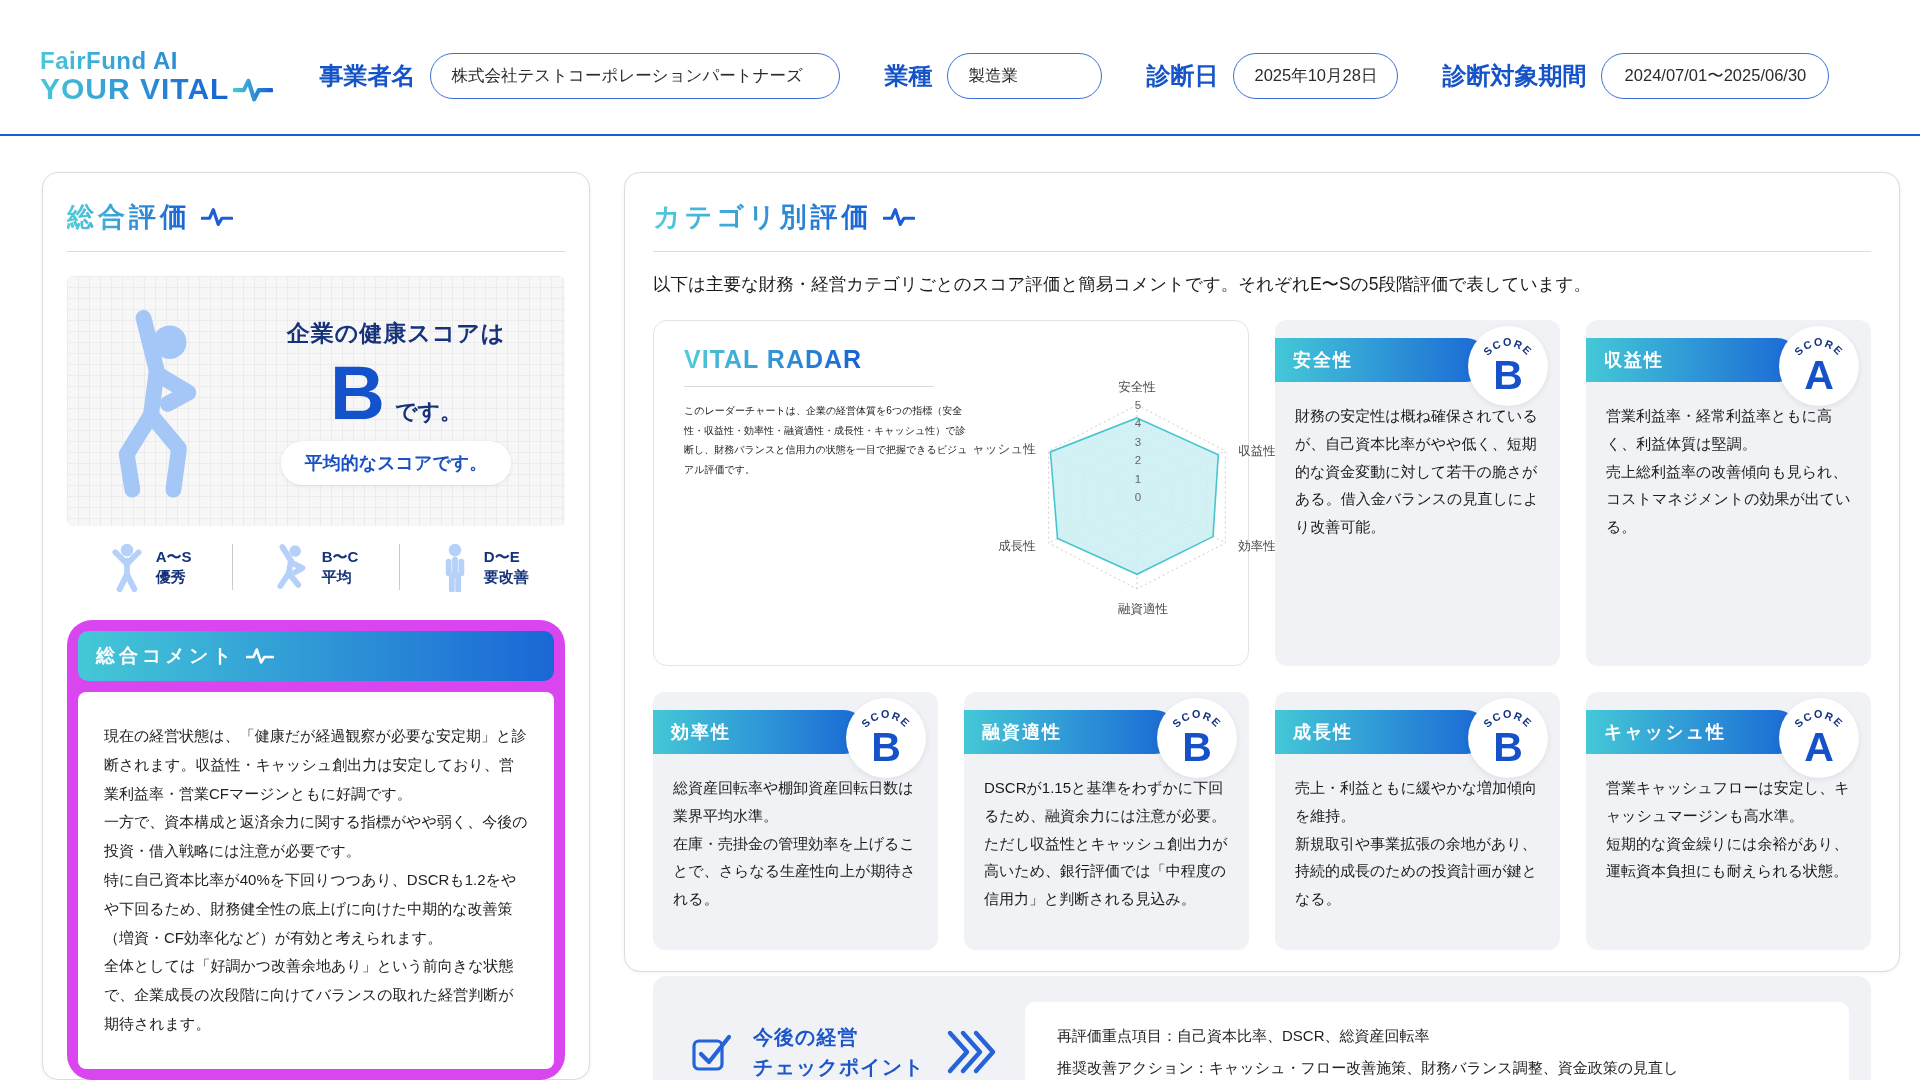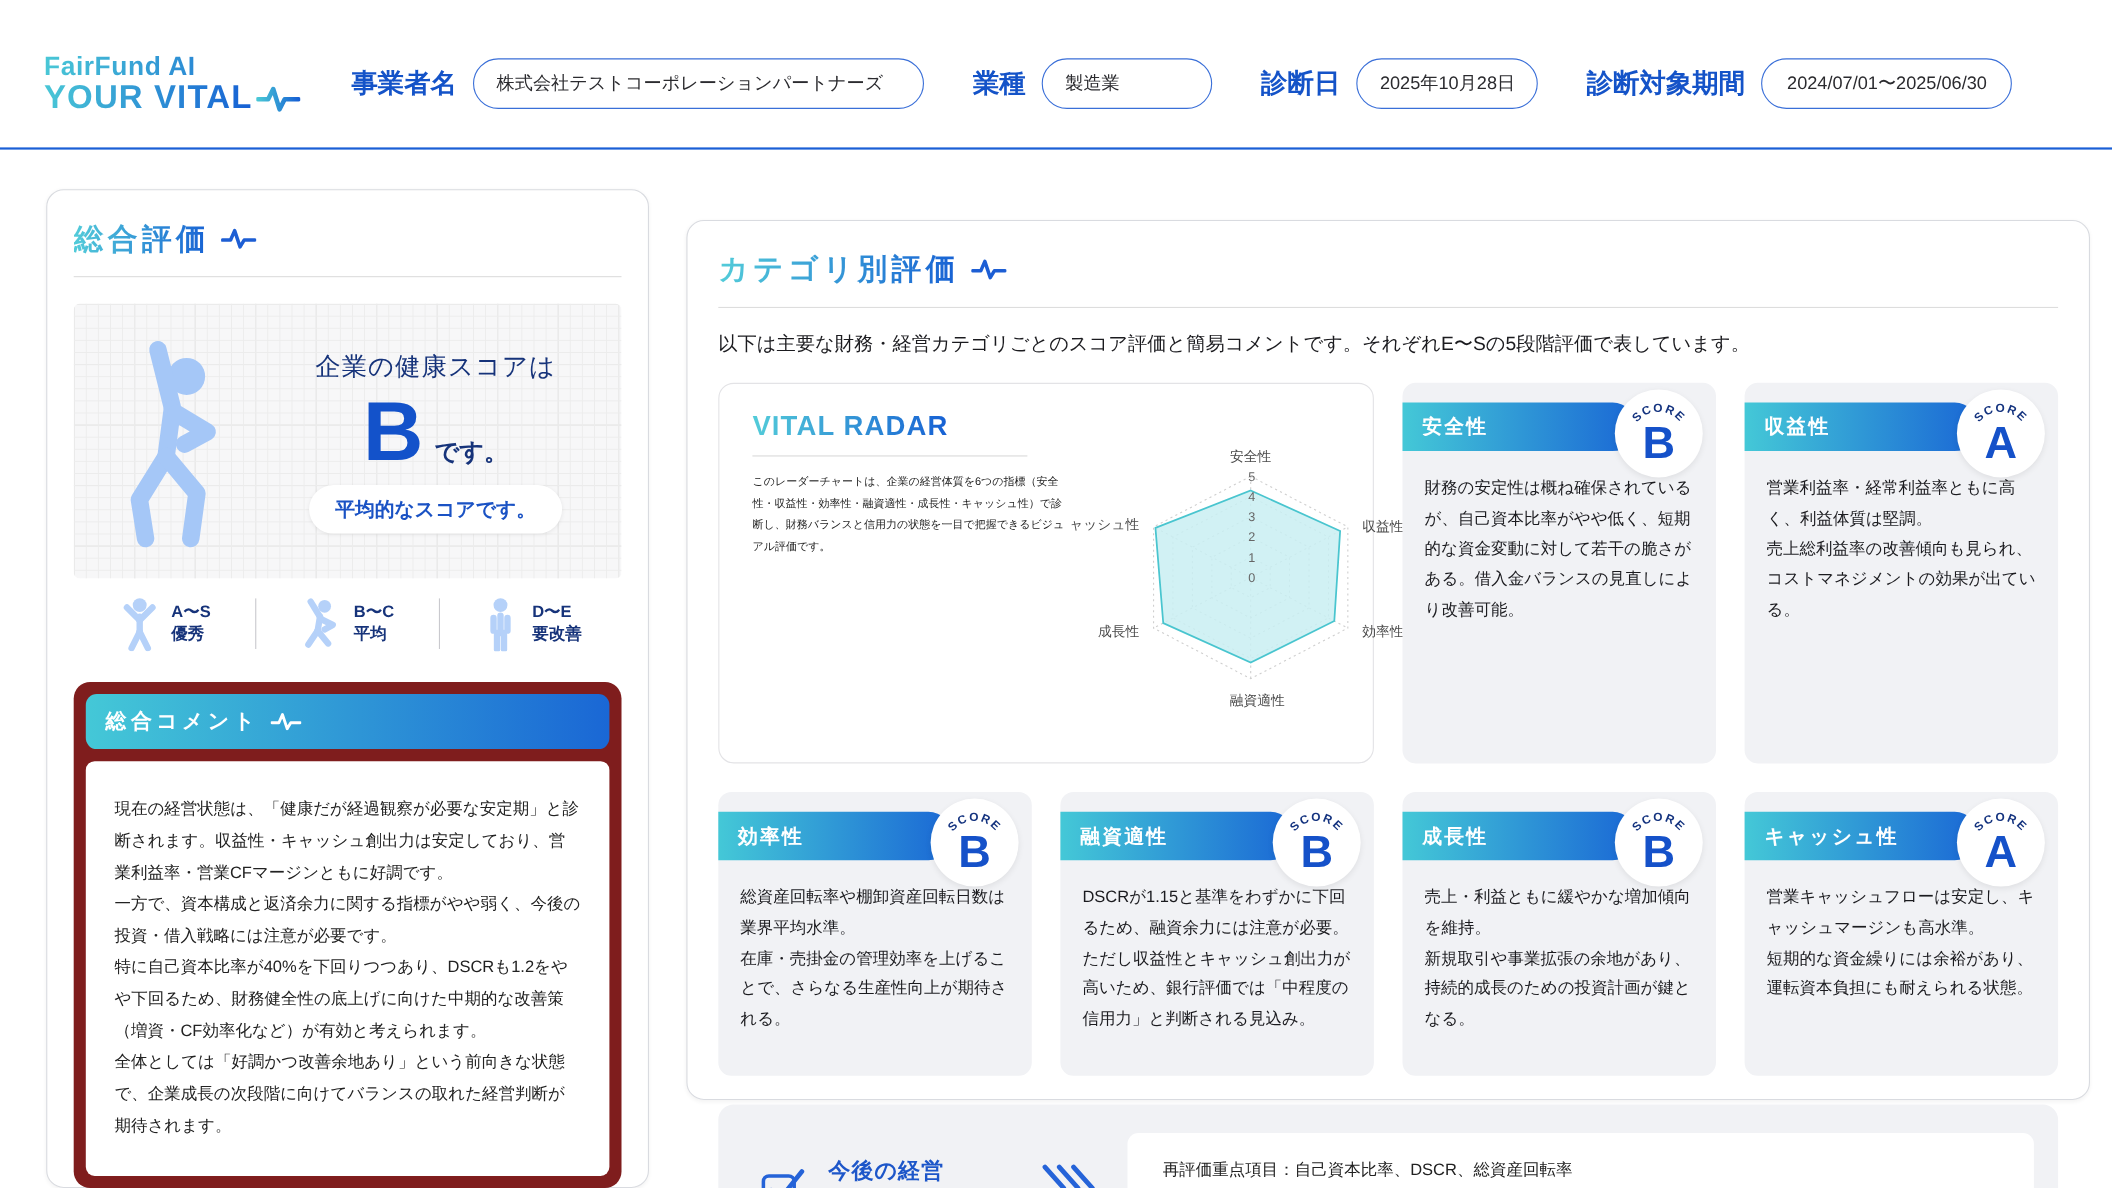--- a/index.html
+++ b/index.html
@@ -22,54 +22,54 @@
   .hpill { border:1.5px solid #3a6fd8; border-radius:999px; background:#fff;
     height:46px; display:flex; align-items:center; padding:0 20px;
     font-size:16.5px; color:#2b2b2f; white-space:nowrap; }
   .hpill.center { justify-content:center; }
 
   
   .page { display:flex; gap:34px; padding:36px 20px 0 42px; }
   .card { background:#fff; border:1px solid #d9dbe0; border-radius:16px;
     box-shadow:0 1px 4px rgba(0,0,0,.05); }
   .left-card  { width:548px;  height:908px; padding:26px 24px; }
-  .right-card { width:1276px; height:800px; padding:26px 28px;margin-top:28px; }
+  .right-card { width:1276px; height:800px; padding:26px 28px; }
 
   .sec-title { display:flex; align-items:center; gap:10px; }
   .sec-title span { font-size:27px; font-weight:bold; letter-spacing:4px;
     background:linear-gradient(90deg,#53ccd9,#1660d4);
     -webkit-background-clip:text; background-clip:text; color:transparent; }
   .divider { height:1px; background:#ddd; margin:16px 0 0; }
 
   
   .hero { margin-top:24px; height:250px; border-radius:6px; display:flex; padding:14px 18px;
     background-color:#f7f7f8;
     background-image:
       linear-gradient(#ececec 1px,transparent 1px),
       linear-gradient(90deg,#ececec 1px,transparent 1px),
       linear-gradient(#dfdfdf 1px,transparent 1px),
       linear-gradient(90deg,#dfdfdf 1px,transparent 1px);
     background-size:11px 11px,11px 11px,55px 55px,55px 55px; }
   .hero-person { width:160px; flex:0 0 160px; display:flex; align-items:center; justify-content:center; }
   .hero-right { flex:1; display:flex; flex-direction:column; align-items:center; }
-  .hero-heading { margin-top:28px; font-size:23px; font-weight:normal; color:#16337a; letter-spacing:1px; }
+  .hero-heading { margin-top:28px; font-size:23px; font-weight:bold; color:#16337a; letter-spacing:1px; }
   .hero-score-row { display:flex; align-items:baseline; gap:10px; margin-top:2px; }
   .hero-score { font-size:76px; font-weight:bold; color:#1352ca; line-height:1.1; }
   .hero-suffix { font-size:22px; font-weight:bold; color:#16337a; }
   .hero-badge { margin-top:6px; background:#fff; border-radius:999px; padding:10px 24px;
     font-size:18px; font-weight:bold; color:#1a52c4; box-shadow:0 1px 4px rgba(0,0,0,.08); white-space:nowrap; }
 
   
   .legend { display:flex; align-items:center; margin-top:16px; }
   .legend-item { flex:1; display:flex; align-items:center; justify-content:center; gap:10px; }
   .legend-sep { width:1px; height:46px; background:#c9c9ce; }
   .legend-txt { font-size:15px; font-weight:bold; color:#16337a; line-height:1.35; }
 
   
-  .comment-wrap { margin-top:28px; background:#7f1d1d; border-radius:15px; padding:11px; }
+  .comment-wrap { margin-top:28px; background:#d946ef; border-radius:25px; padding:11px; }
   .comment-head { display:flex; align-items:center; gap:10px; border-radius:10px;
     background:linear-gradient(90deg,#44c8d7,#1a67d5); padding:12px 18px; }
   .comment-head span { color:#fff; font-size:19px; font-weight:bold; letter-spacing:4px; }
   .comment-body { margin-top:11px; background:#fff; border-radius:8px; padding:30px 26px;
     font-size:15px; line-height:1.92; color:#222; }
   .pre { white-space:pre-line; }
 
   
   .cat-intro { margin:20px 0 24px; font-size:17.5px; color:#1b1b1f; }
   .cat-grid { display:grid; grid-template-columns:repeat(4,1fr); gap:26px; }

